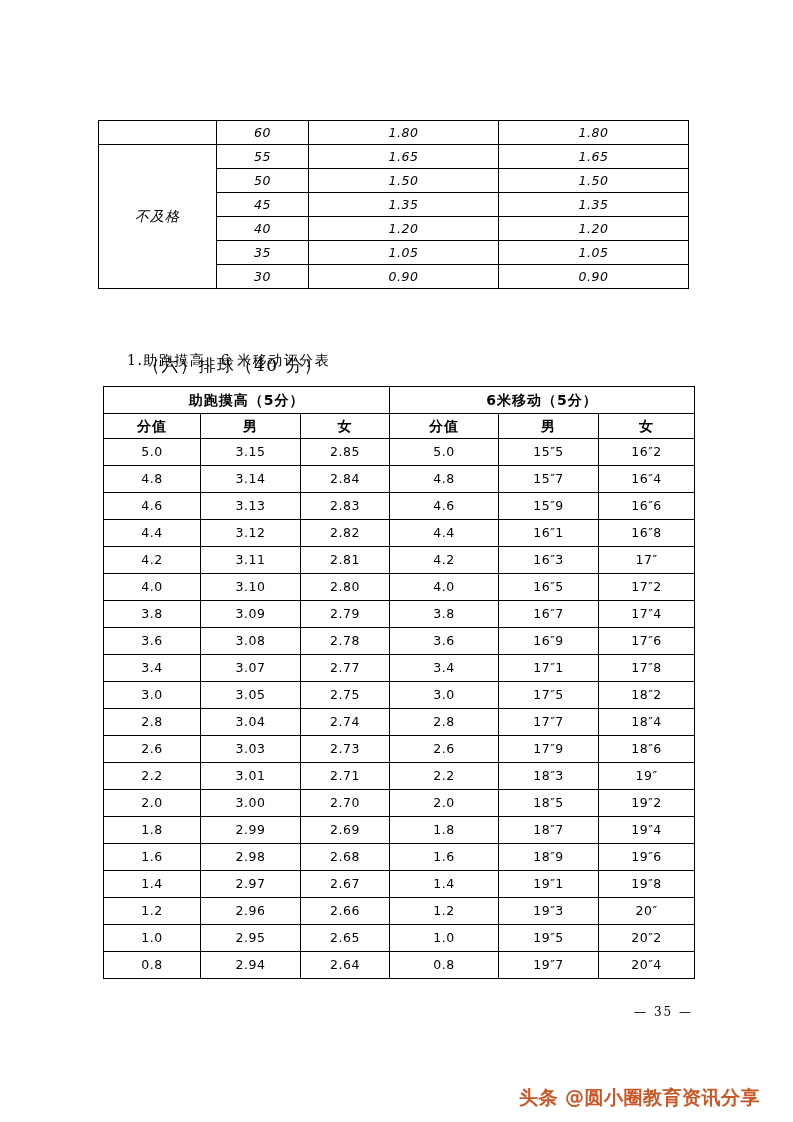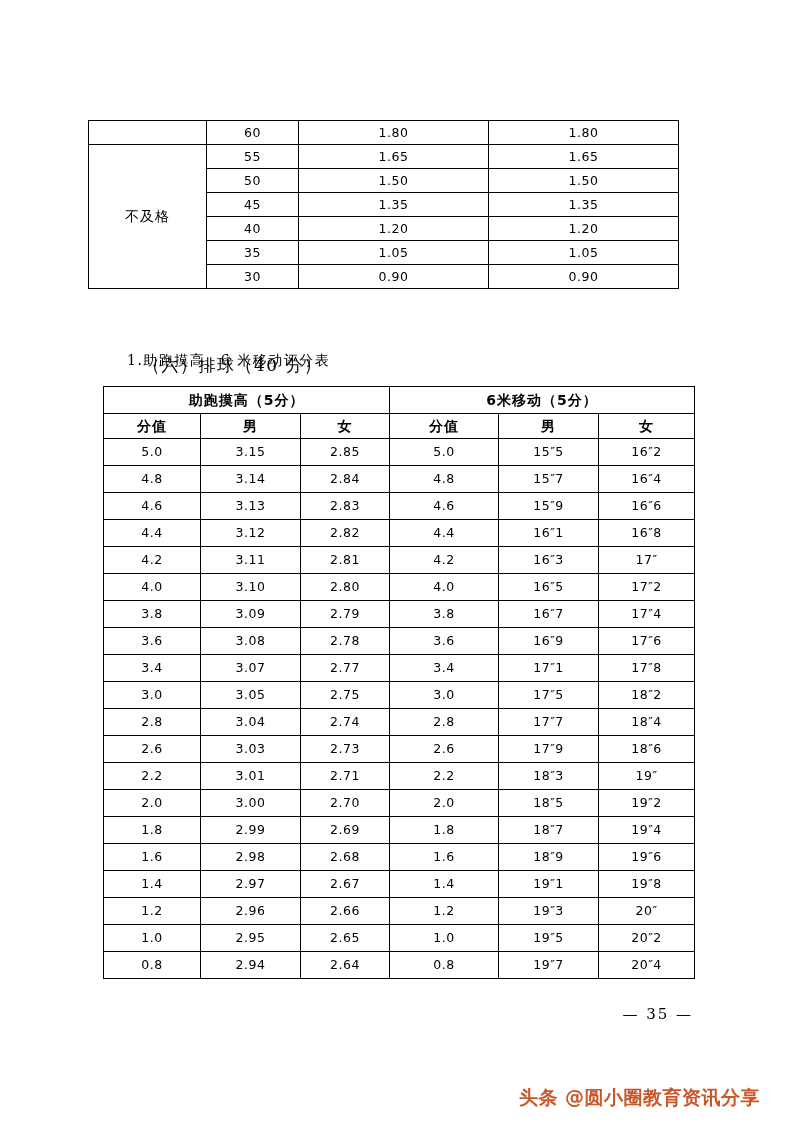--- a/index.html
+++ b/index.html
@@ -35,23 +35,24 @@
     border: 1px solid #000;
     text-align: center;
     vertical-align: middle;
     padding: 0;
     font-weight: normal;
     color: #000;
   }
 
   
   #table-scores {
-    left: 88px;
+    left: 98px;
     top: 120px;
     width: 591px;
+    font-style: italic;
   }
   #table-scores td {
     height: 23px;
     line-height: 23px;
   }
   #table-scores .c-label { width: 118px; }
   #table-scores .c-score { width: 92px; }
   #table-scores .c-val   { width: 190px; }
   #table-scores .num {
     font-family: "DejaVu Sans", sans-serif;
@@ -125,21 +126,21 @@
   #table-volleyball .col-f { width: 96px; }
 
   
   #page-number {
     position: absolute;
     left: 0;
     top: 1005px;
     width: 693px;
     text-align: right;
     font-family: "DejaVu Serif", serif;
-    font-size: 15px;
+    font-size: 12px;
     letter-spacing: 2px;
     color: #000;
   }
 
   
   #watermark {
     position: absolute;
     left: 0;
     top: 1085px;
     width: 760px;

